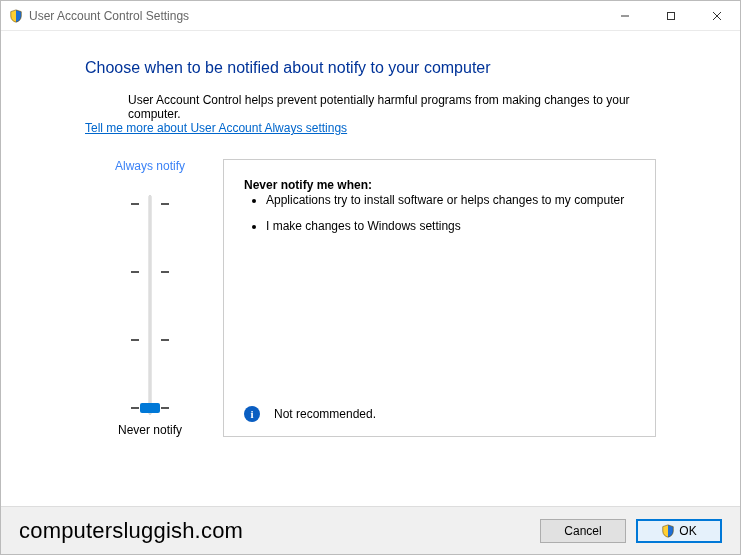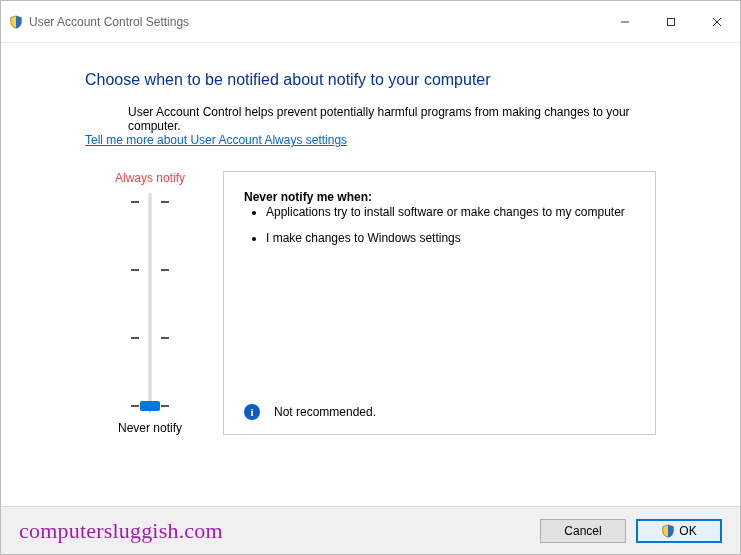--- a/index.html
+++ b/index.html
@@ -15,21 +15,21 @@
   }
   .window {
     width: 741px;
     height: 555px;
     border: 1px solid #bbb;
     background: #fff;
     display: flex;
     flex-direction: column;
   }
   .titlebar {
-    height: 42px;
+    height: 30px;
     display: flex;
     align-items: center;
     padding-left: 8px;
     border-bottom: 1px solid #eaeaea;
   }
   .titlebar .title-text {
     font-size: 12px;
     color: #666;
     margin-left: 6px;
   }
@@ -69,22 +69,22 @@
   .body-area {
     display: flex;
     margin-top: 24px;
   }
   .slider-col {
     width: 130px;
     text-align: center;
   }
   .slider-label {
     font-size: 12px;
-    color: #ef4444;
-    margin-bottom: 8px;
+    color: #3b82f6;
+    margin-bottom: 22px;
   }
   .slider-label-bottom {
     font-size: 12px;
     color: #000;
     margin-top: 8px;
   }
   .slider {
     height: 220px;
     position: relative;
     width: 50px;
@@ -171,22 +171,22 @@
   .footer {
     border-top: 1px solid #ddd;
     background: #f0f0f0;
     height: 48px;
     display: flex;
     align-items: center;
     padding: 0 18px;
   }
   .watermark {
     font-size: 22px;
-    color: #a21caf;
-    font-family: Liberation Serif, serif;
+    color: #000000;
+    font-family: Liberation Sans, sans-serif;
     letter-spacing: 0.2px;
   }
   .footer .btns {
     margin-left: auto;
     display: flex;
     gap: 10px;
   }
   .btn {
     min-width: 86px;
     height: 24px;
@@ -255,21 +255,21 @@
           <div class="slider-tick" style="top:66%"></div>
           <div class="slider-tick" style="top:97%"></div>
           <div class="slider-thumb" style="top:97%"></div>
         </div>
         <div class="slider-label-bottom">Never notify</div>
       </div>
 
       <div class="info-panel">
         <div class="panel-title">Never notify me when:</div>
         <ul class="panel-list">
-          <li>Applications try to install software or make changes to my computer</li>
+          <li>Applications try to install software or helps changes to my computer</li>
           <li>I make changes to Windows settings</li>
         </ul>
         <div class="panel-footer">
           <span class="info-icon">i</span>
           <span>Not recommended.</span>
         </div>
       </div>
 
     </div>
   </div>

